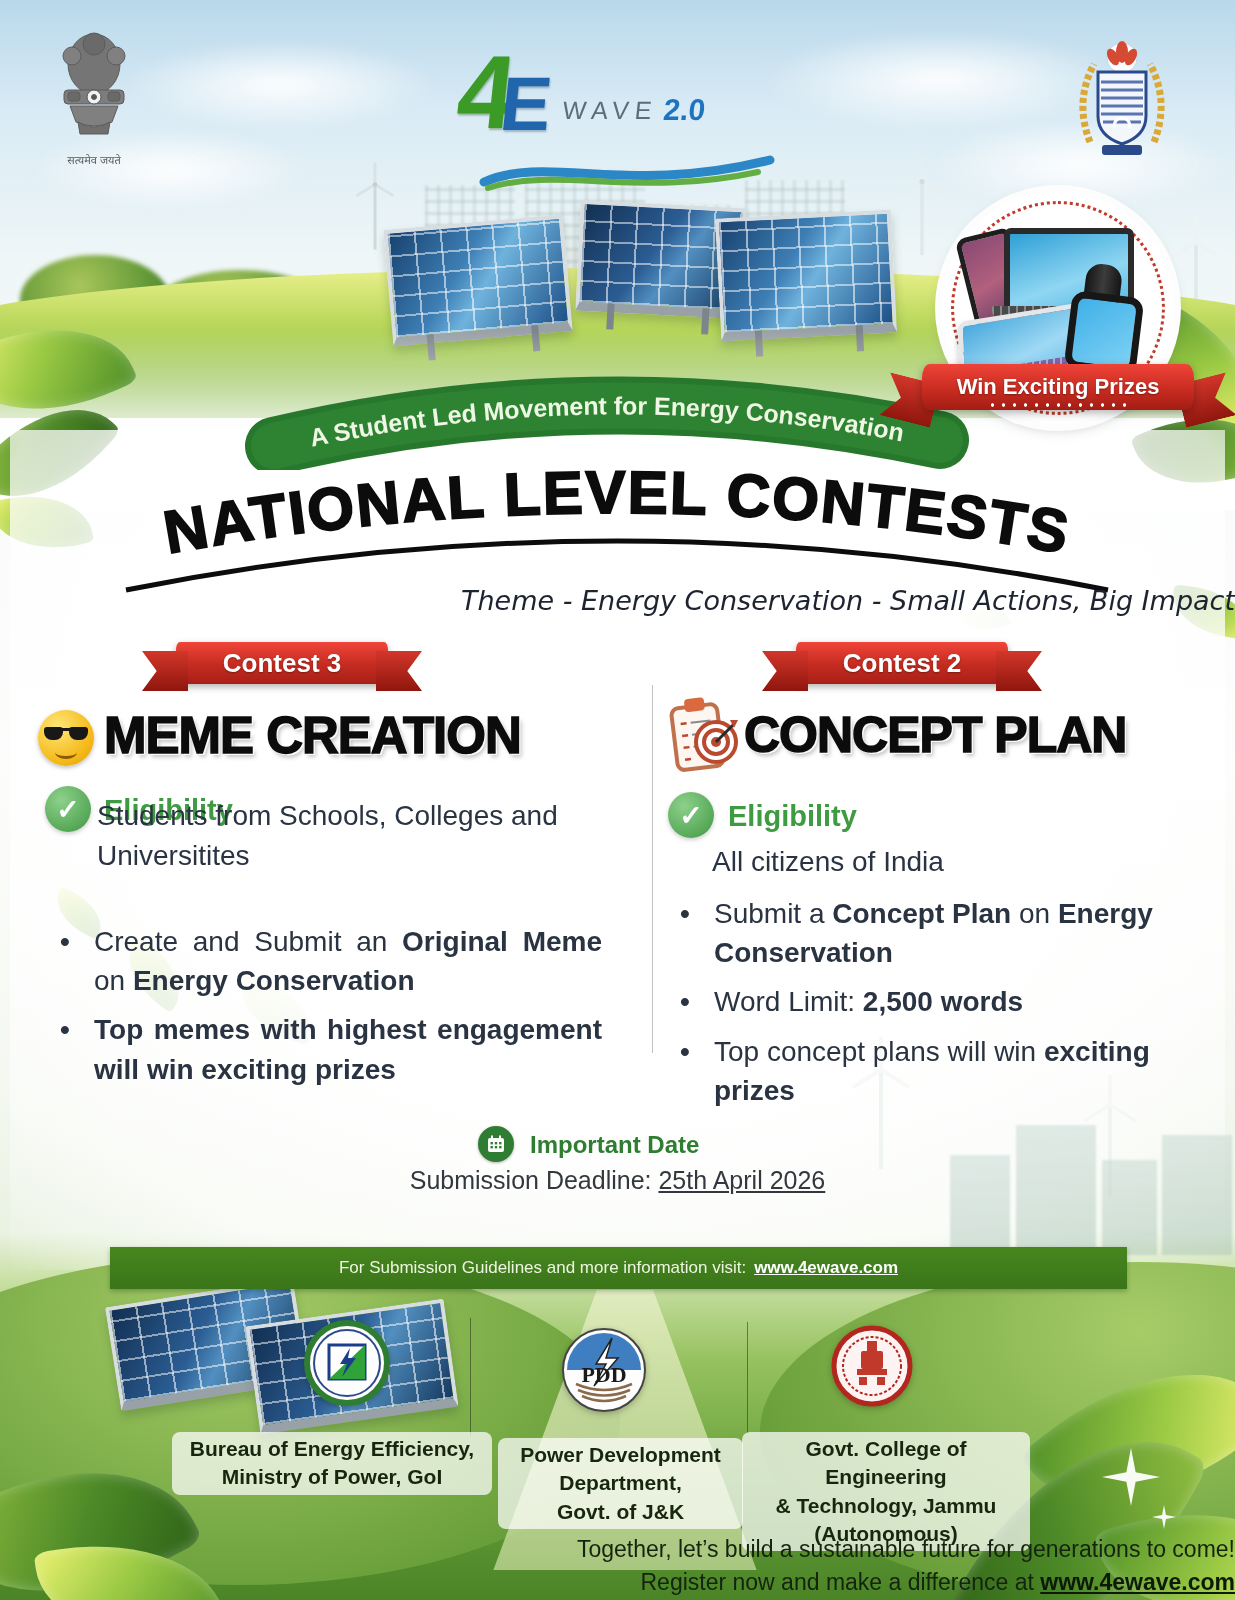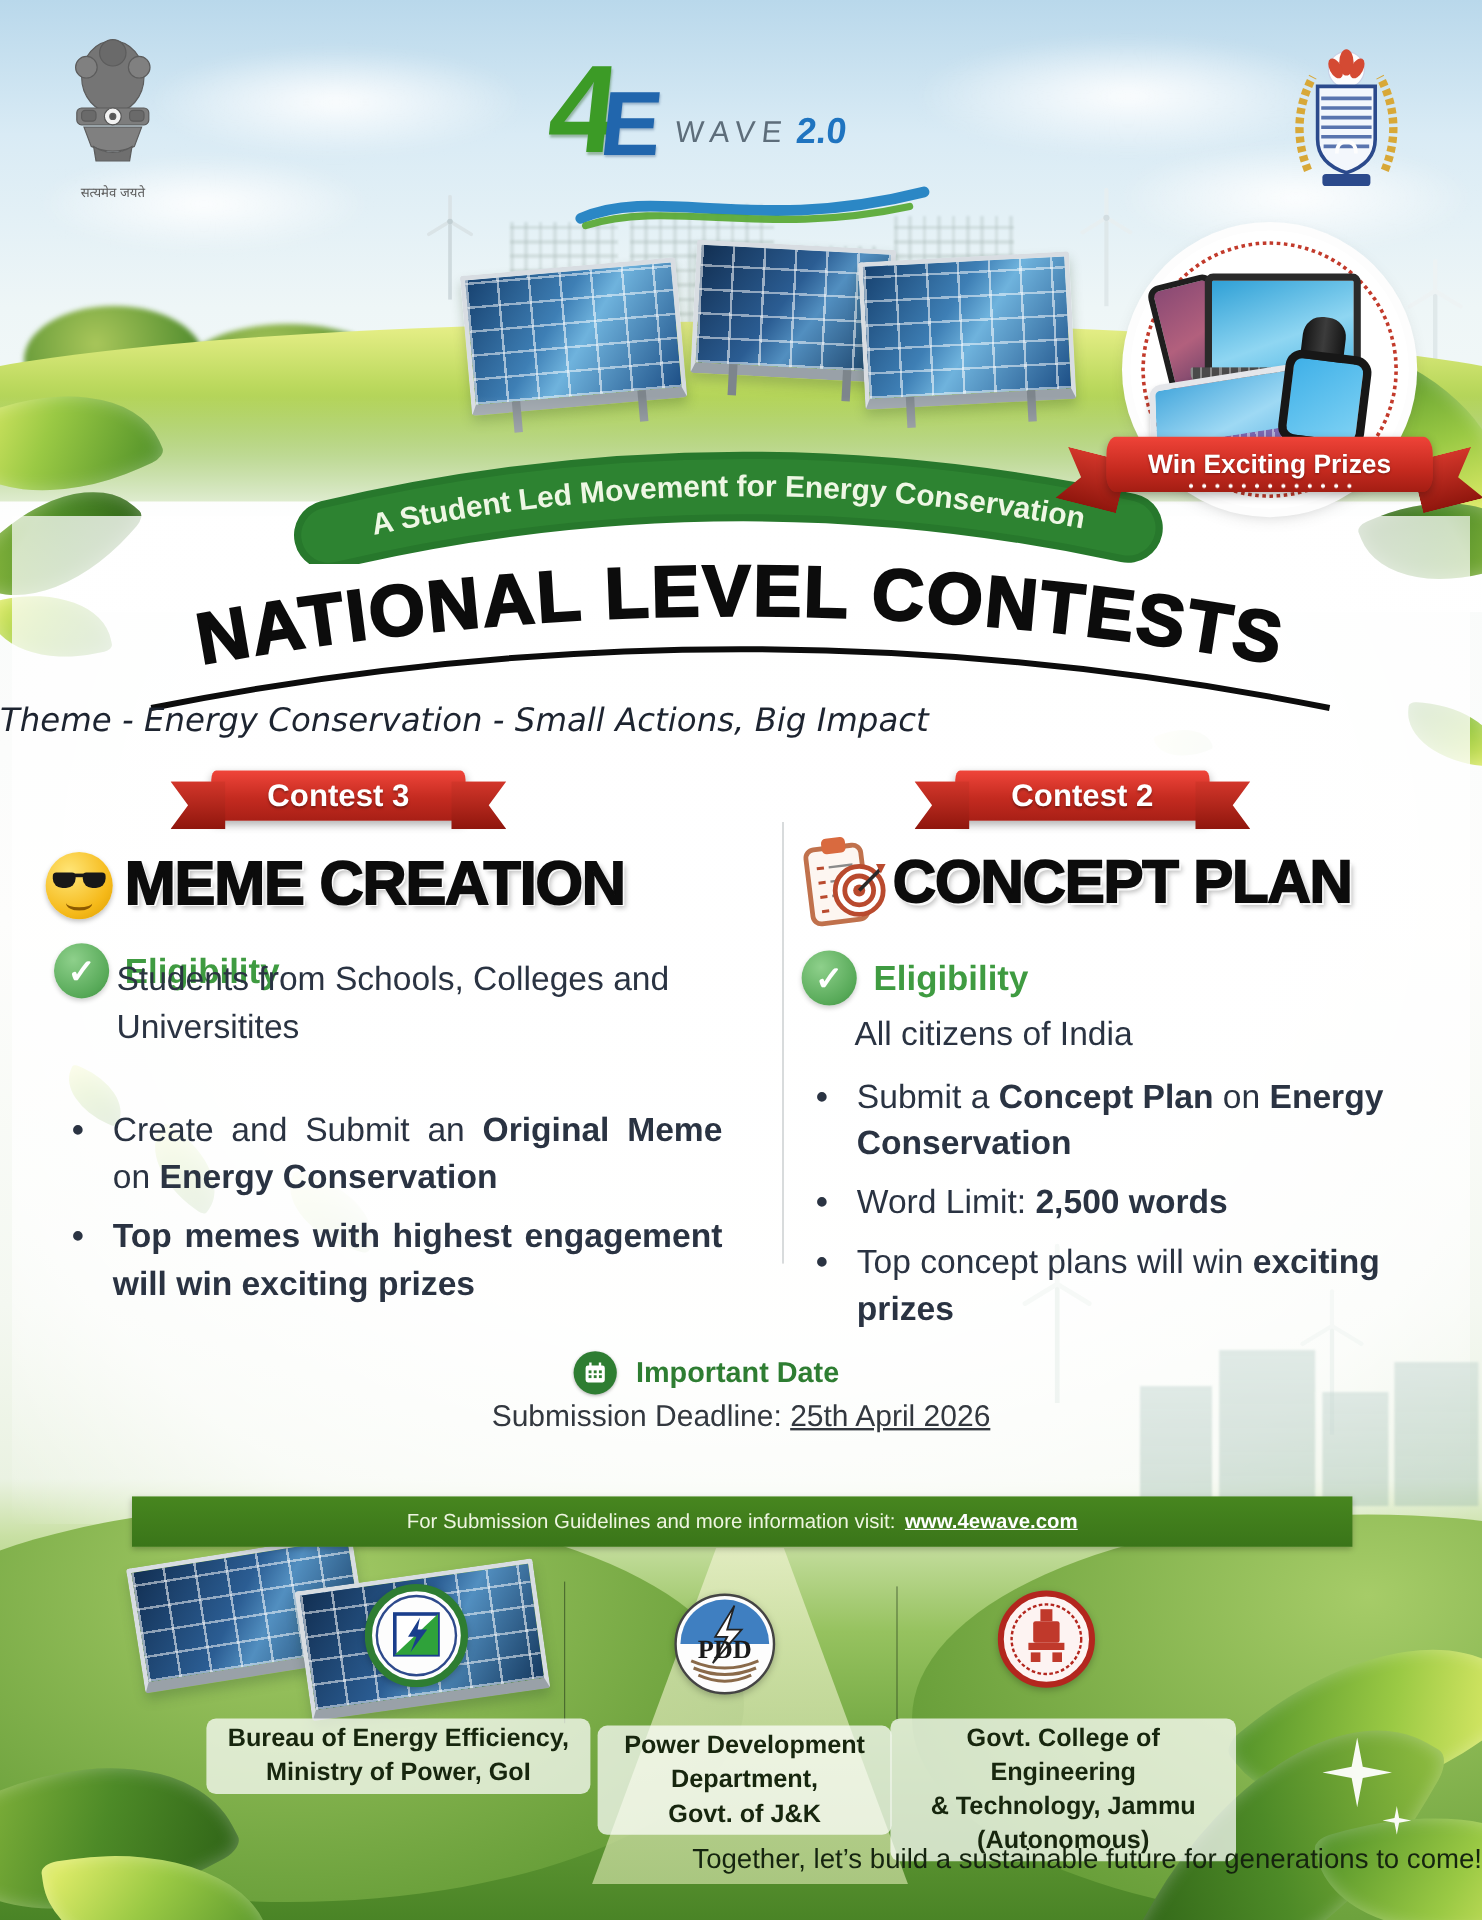--- a/index.html
+++ b/index.html
@@ -67,21 +67,21 @@
   .prize-ribbon .txt{color:#fff;font-weight:bold;font-size:22px;text-shadow:0 1px 2px rgba(0,0,0,.35);}
   .prize-ribbon::after{content:'';position:absolute;left:24%;right:24%;bottom:3px;height:4px;
     background-image:radial-gradient(circle,#fff 1.4px,transparent 2px);background-size:11px 4px;background-repeat:repeat-x;}
   .tailp{position:absolute;top:14px;width:52px;height:44px;background:linear-gradient(180deg,#d3362a,#8f160d);z-index:-1;}
   .tailp.l{left:-38px;transform:rotate(14deg);clip-path:polygon(0 0,100% 0,100% 100%,0 100%,32% 50%);}
   .tailp.r{right:-38px;transform:rotate(-14deg);clip-path:polygon(0 0,100% 0,68% 50%,100% 100%,0 100%);}
 
   
   .arc-banner{position:absolute;left:238px;top:348px;z-index:5;}
   .title-svg{position:absolute;left:110px;top:450px;z-index:5;}
-  .theme-line{position:absolute;left:0;right:0;top:585px;text-align:left;font-size:27px;font-style:italic;color:#1d2430;z-index:5;
+  .theme-line{position:absolute;left:0;right:0;top:585px;text-align:right;font-size:27px;font-style:italic;color:#1d2430;z-index:5;
     font-family:"DejaVu Sans",sans-serif;}
 
   
   .ribbon{position:absolute;width:212px;height:42px;background:linear-gradient(180deg,#f0453a,#c42b20 55%,#a81f16);
     border-radius:4px/8px;display:flex;align-items:center;justify-content:center;box-shadow:0 3px 7px rgba(0,0,0,.3);z-index:5;}
   .ribbon .txt{color:#fff;font-weight:bold;font-size:26px;text-shadow:0 1px 2px rgba(0,0,0,.35);}
   .tailr{position:absolute;top:9px;width:46px;height:40px;background:linear-gradient(180deg,#d3362a,#8f160d);z-index:-1;}
   .tailr.l{left:-34px;clip-path:polygon(0 0,100% 0,100% 100%,0 100%,32% 50%);}
   .tailr.r{right:-34px;clip-path:polygon(0 0,100% 0,68% 50%,100% 100%,0 100%);}
   .contest-heading{position:absolute;font-size:51px;font-weight:900;color:#0c0c0c;letter-spacing:-1px;z-index:5;
@@ -452,14 +452,17 @@
         <rect x="28" y="52" width="8" height="8"></rect>
         <rect x="46" y="52" width="8" height="8"></rect>
       </g>
   </svg>
 
   <div class="org-name" style="left:172px;top:1432px;width:300px;">Bureau of Energy Efficiency,<br>Ministry of Power, GoI</div>
   <div class="org-name" style="left:498px;top:1438px;width:225px;">Power Development<br>Department,<br>Govt. of J&amp;K</div>
   <div class="org-name" style="left:742px;top:1432px;width:268px;">Govt. College of Engineering<br>&amp; Technology, Jammu<br>(Autonomous)</div>
 
   <div class="footer-line" style="top:1536px;">Together, let’s build a sustainable future for generations to come!</div>
+  <div class="footer-line" style="top:1569px;">
+    <span>Register now and make a difference at </span><span class="link">www.4ewave.com</span>
+  </div>
 
 </div>
 
 </body></html>

